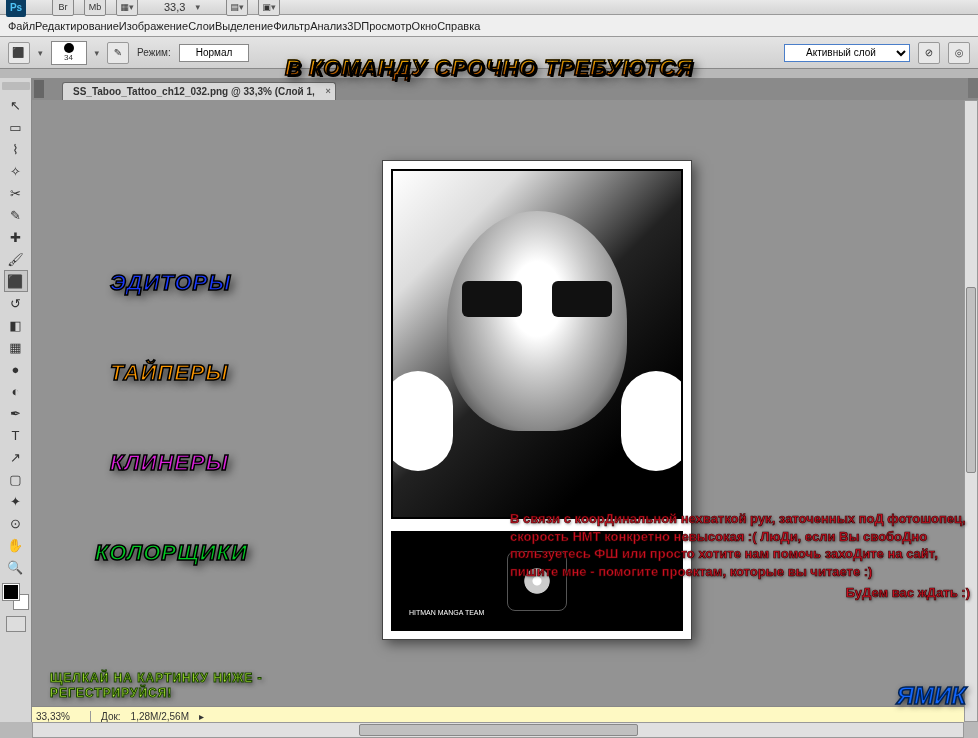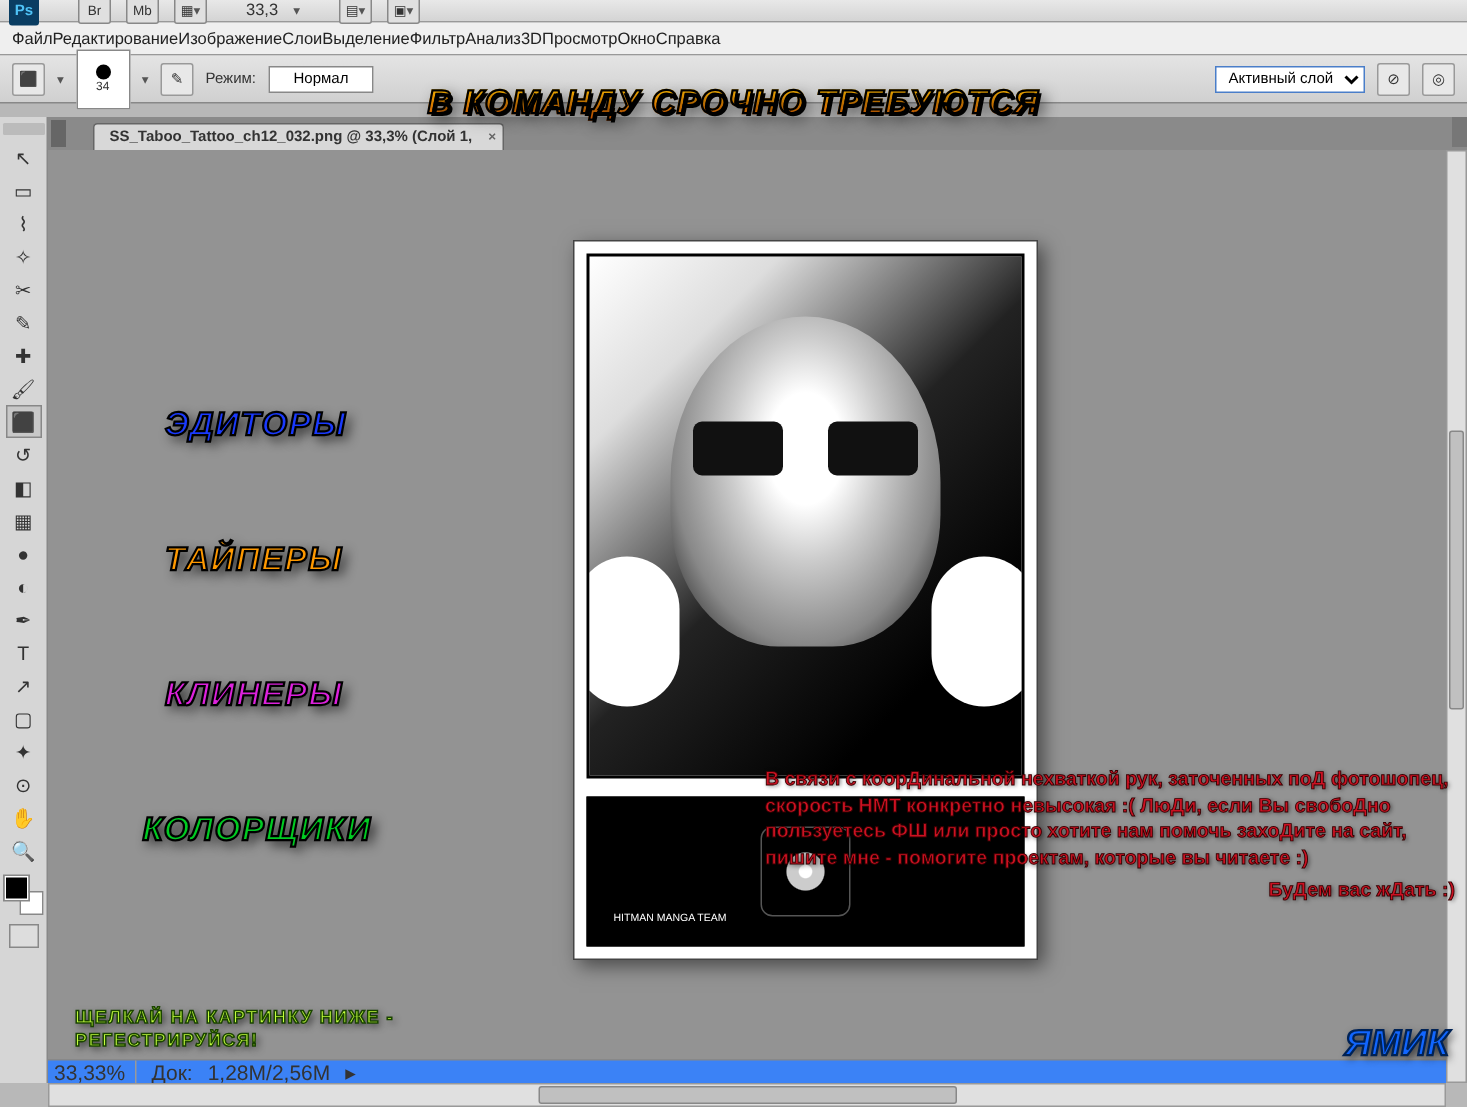--- a/index.html
+++ b/index.html
@@ -13,25 +13,25 @@
 .zoom-label { font-size: 11px; color: #333; }
 .tb-dd { font-size: 9px; color: #555; }
 
 
 .menubar { height: 22px; background: #efefef; display: flex; align-items: center; padding: 0 8px; border-bottom: 1px solid #999; font-size: 11px; color: #222; }
 .menubar span { cursor: default; }
 
 
 .optionsbar { height: 32px; background: linear-gradient(#e4e4e4, #d0d0d0); display: flex; align-items: center; padding: 0 8px; gap: 8px; border-bottom: 1px solid #888; font-size: 10px; color: #333; }
 .opt-ico { width: 22px; height: 22px; background: #e8e8e8; border: 1px solid #999; border-radius: 2px; display: flex; align-items: center; justify-content: center; }
-.brush-preview { width: 36px; height: 40px; background: #fff; border: 1px solid #888; display: flex; flex-direction: column; align-items: center; justify-content: center; }
+.brush-preview { width: 36px; height: 24px; background: #fff; border: 1px solid #888; display: flex; flex-direction: column; align-items: center; justify-content: center; }
 .brush-dot { width: 10px; height: 10px; background: #000; border-radius: 50%; }
 .brush-num { font-size: 8px; }
 .opt-input { height: 18px; background: #fff; border: 1px solid #888; padding: 0 16px; font-size: 10px; }
-.opt-select { height: 18px; background: #fff; border: 1px solid #4a7ec9; padding: 0 4px; font-size: 10px; min-width: 100px; margin-left: 35px; }
+.opt-select { height: 18px; background: #fff; border: 1px solid #4a7ec9; padding: 0 17px; font-size: 10px; min-width: 100px; margin-left: 35px; }
 
 
 .workspace { position: absolute; top: 78px; left: 0; right: 0; bottom: 16px; display: flex; }
 
 
 .toolbox { width: 32px; background: #d6d6d6; border-right: 1px solid #888; display: flex; flex-direction: column; align-items: center; padding-top: 4px; gap: 0; }
 .toolbox-handle { width: 28px; height: 8px; background: #bbb; margin-bottom: 4px; border-radius: 1px; }
 .tool { width: 24px; height: 22px; display: flex; align-items: center; justify-content: center; font-size: 13px; color: #333; cursor: default; border: 1px solid transparent; margin: 0; }
 .tool.active { background: #c8c8c8; border: 1px solid #888; }
 .color-swatches { margin-top: 6px; position: relative; width: 26px; height: 26px; }
@@ -71,21 +71,21 @@
 .role-4 { left: 95px; top: 540px; color: #00cc22; }
 
 .bodytext { position: absolute; left: 510px; top: 510px; width: 460px; font-family: 'Comic Sans MS', cursive; font-weight: bold; font-size: 13px; line-height: 1.35; color: #cc1122; -webkit-text-stroke: 0.6px #300; text-shadow: 1px 1px 3px rgba(0,0,0,0.6); z-index: 20; }
 .bodytext .sig { text-align: right; margin-top: 4px; }
 
 .cta { position: absolute; left: 50px; bottom: 38px; font-family: Impact, Arial Black, sans-serif; font-weight: 900; font-size: 12px; color: #c4ff3d; -webkit-text-stroke: 1px #1a4400; text-shadow: 2px 2px 5px rgba(0,0,0,0.8); letter-spacing: 1px; line-height: 1.2; z-index: 20; margin-top: 32px; }
 
 .signature { position: absolute; right: 12px; bottom: 28px; font-family: Impact, Arial Black, sans-serif; font-weight: 900; font-style: italic; font-size: 24px; color: #1166ff; -webkit-text-stroke: 1.5px #002255; text-shadow: 2px 2px 6px rgba(0,0,0,0.8); z-index: 20; }
 
 
-.statusbar { position: absolute; bottom: 16px; left: 32px; right: 14px; height: 16px; background: #3b82f6; border-top: 1px solid #888; display: flex; align-items: center; font-size: 14px; color: #333; padding: 0 4px; gap: 10px; }
+.statusbar { position: absolute; bottom: 16px; left: 32px; right: 14px; height: 16px; background: #fef9c3; border-top: 1px solid #888; display: flex; align-items: flex-end; font-size: 10px; color: #333; padding: 0 4px; gap: 10px; }
 .statusbar .zoom { width: 55px; border-right: 1px solid #999; padding-right: 4px; }
 
 
 .scroll-h { position: absolute; bottom: 0; left: 32px; right: 14px; height: 16px; background: #e0e0e0; border: 1px solid #999; }
 .scroll-h-thumb { position: absolute; left: 35%; width: 30%; top: 1px; bottom: 1px; background: #c0c0c0; border: 1px solid #888; border-radius: 2px; }
 .scroll-v { position: absolute; top: 100px; bottom: 16px; right: 0; width: 14px; background: #e0e0e0; border: 1px solid #999; }
 .scroll-v-thumb { position: absolute; top: 30%; height: 30%; left: 1px; right: 1px; background: #c0c0c0; border: 1px solid #888; border-radius: 2px; }
 
 .right-panel-strip { position: absolute; top: 78px; right: 0; width: 10px; height: 20px; background: #777; }
 .left-mini { position: absolute; top: 80px; left: 34px; width: 10px; height: 18px; background: #666; }

